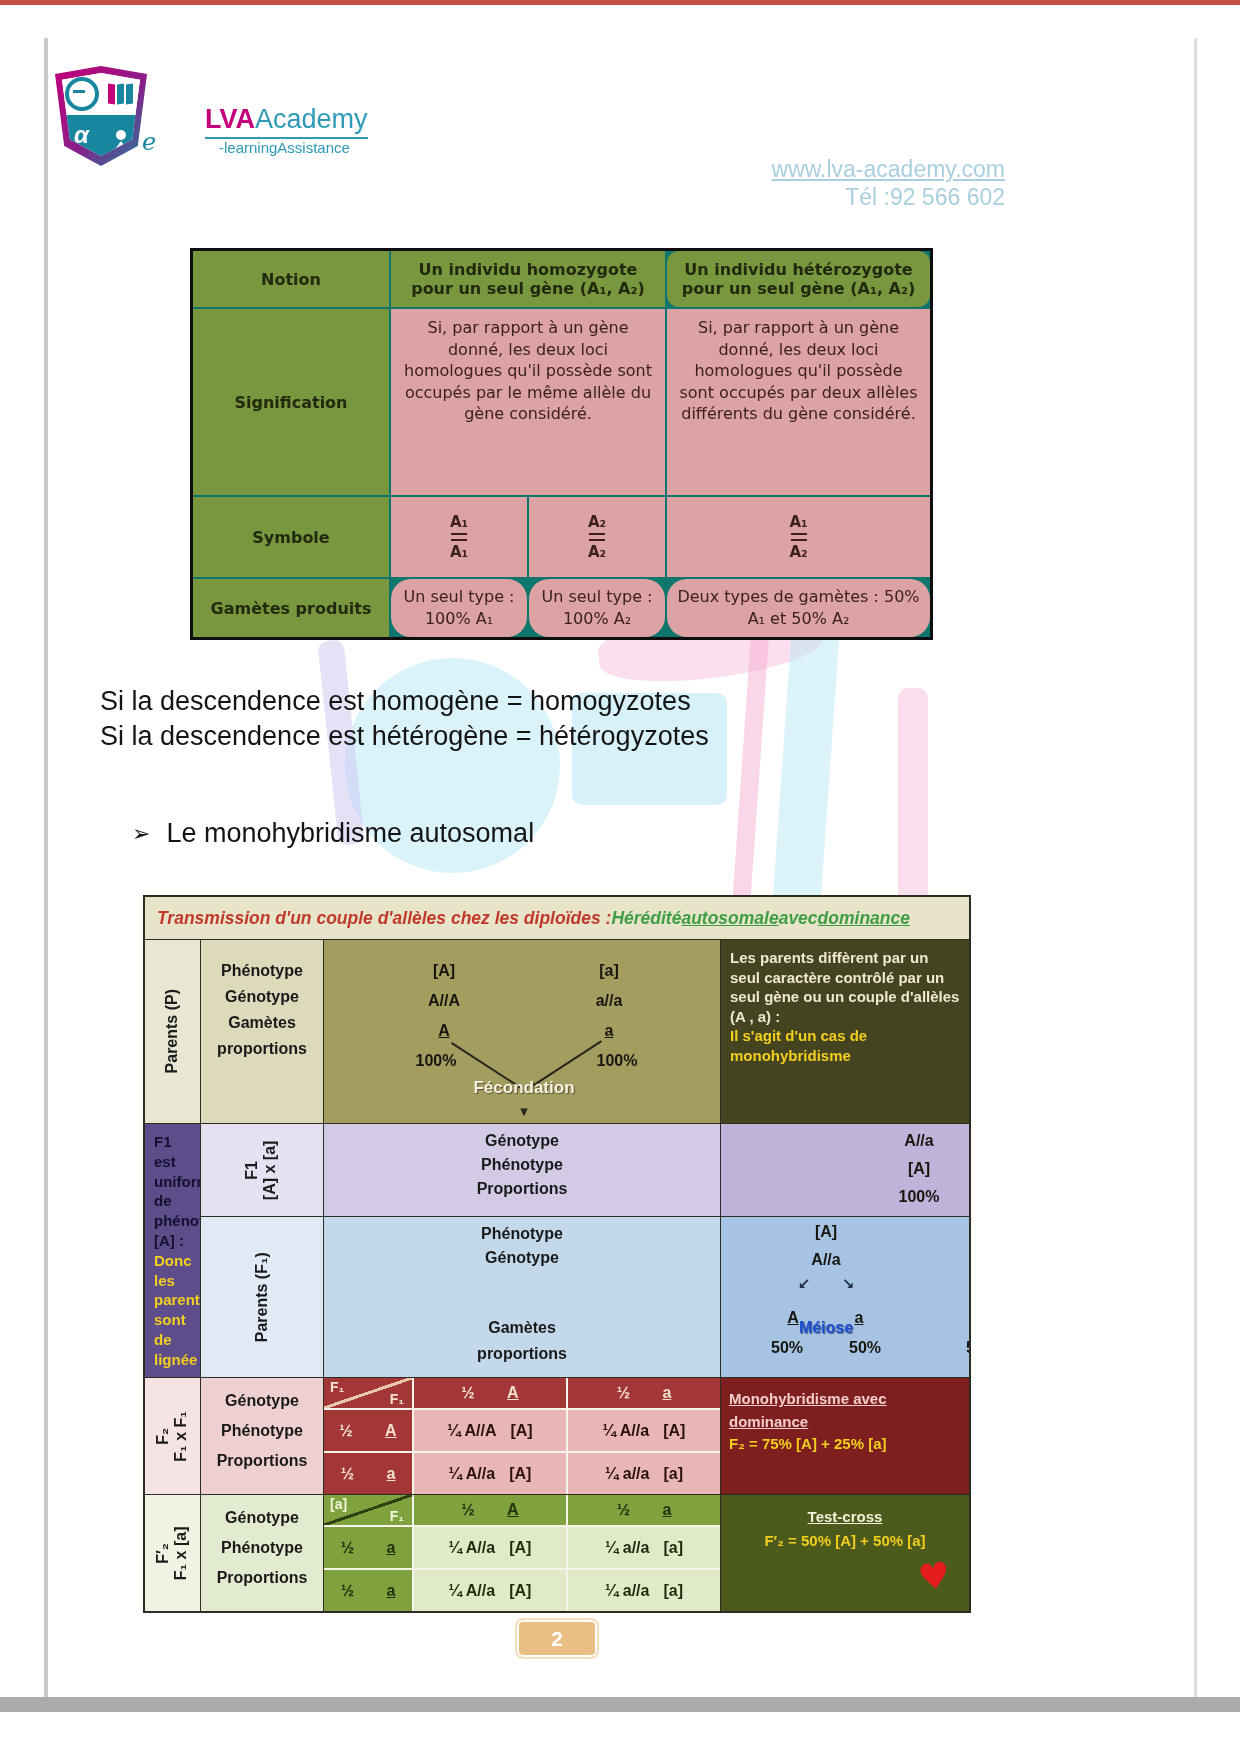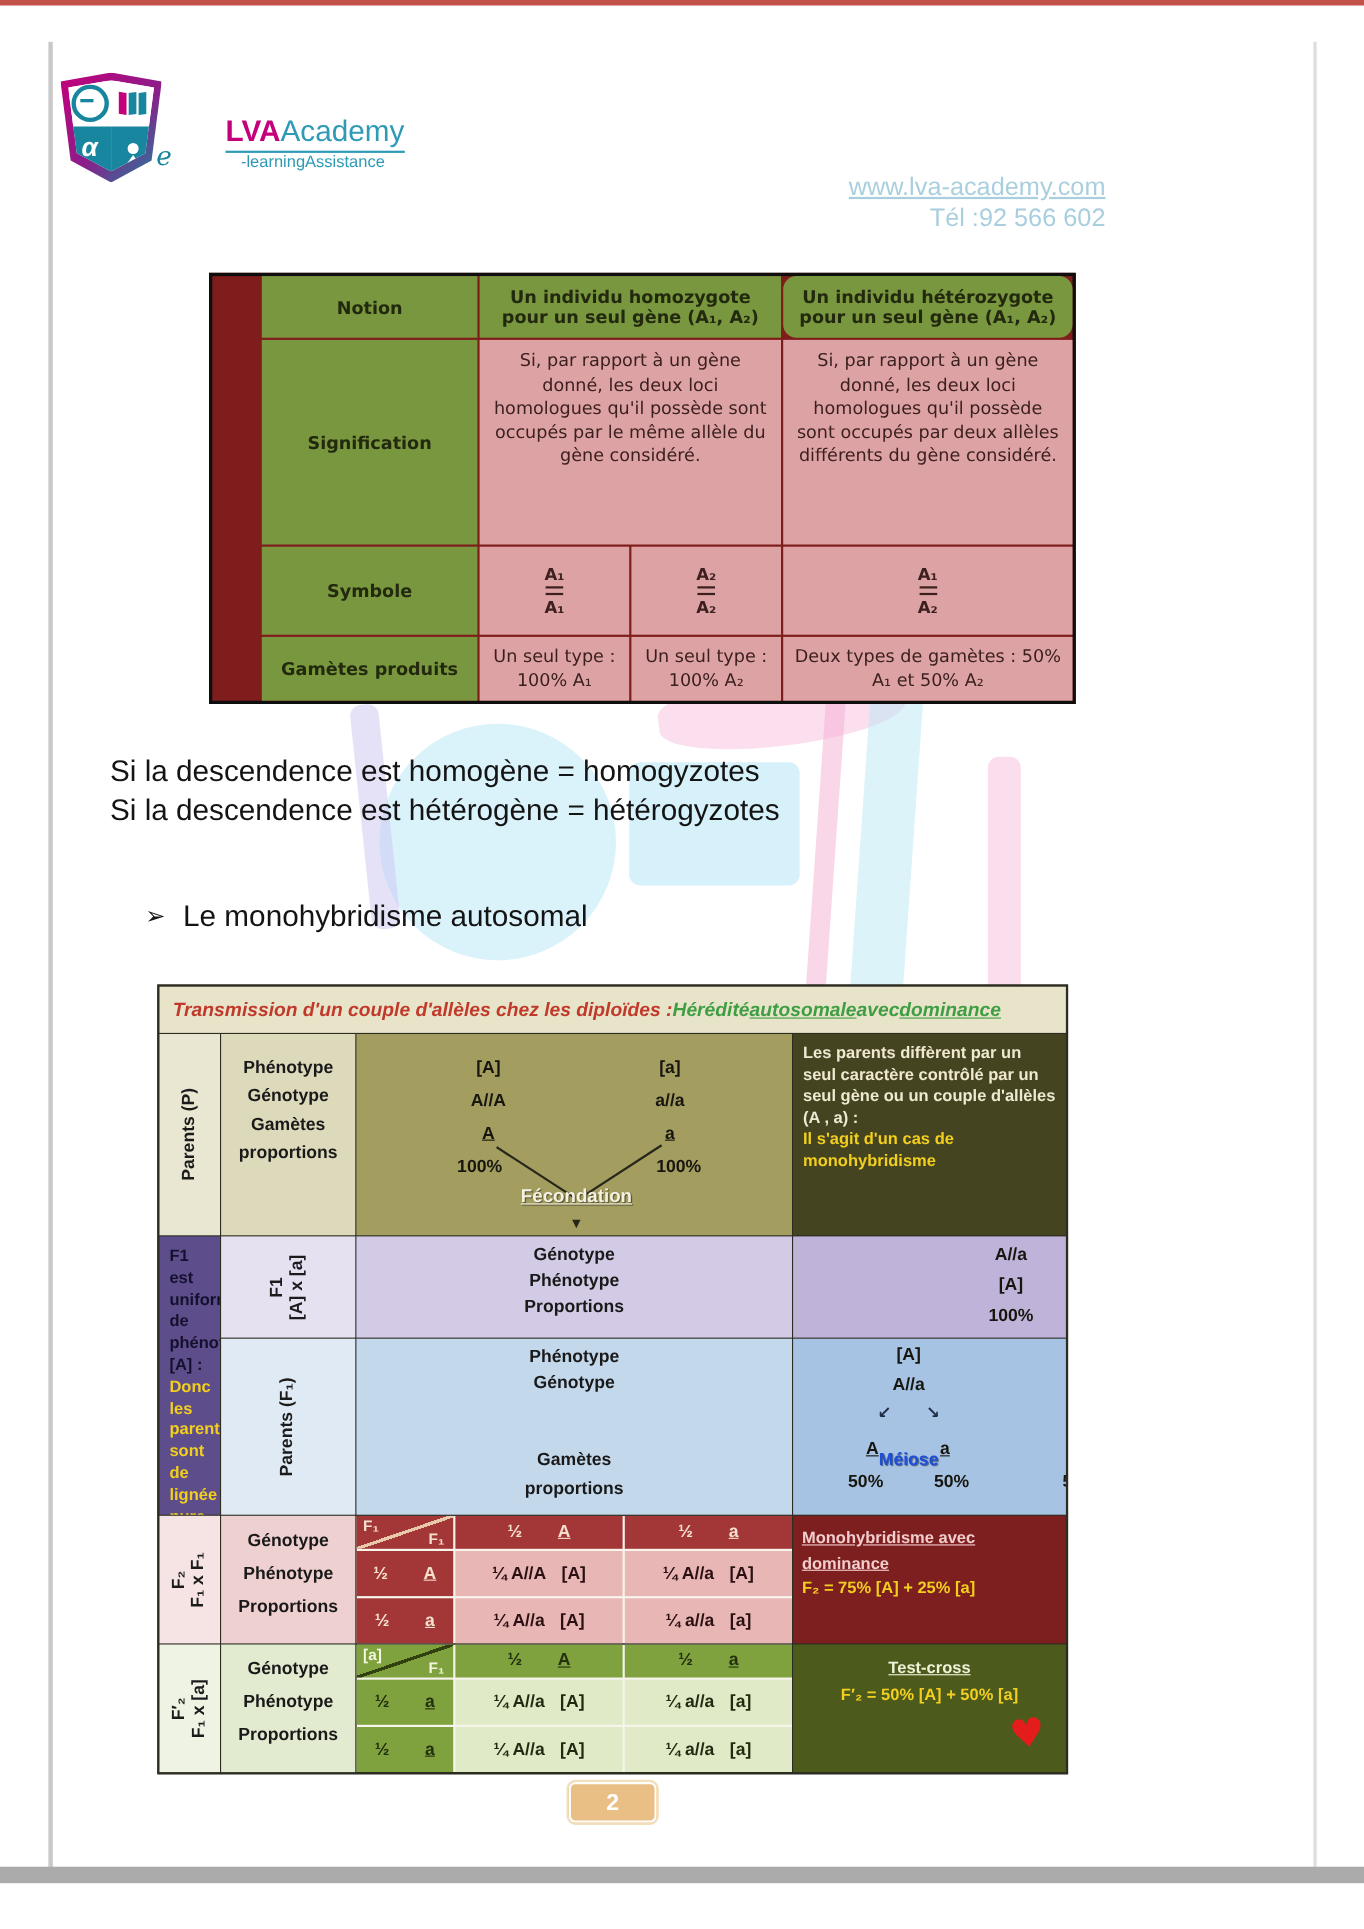--- a/index.html
+++ b/index.html
@@ -47,31 +47,31 @@
   .wm{border-radius:50% / 40%;}
   .wm1{left:598px;top:612px;width:225px;height:66px;background:rgba(246,183,219,.45);transform:rotate(-7deg);}
   .wm2{left:345px;top:658px;width:215px;height:215px;border-radius:50%;background:rgba(181,230,245,.5);}
   .wm3{left:572px;top:693px;width:155px;height:112px;border-radius:10px;background:rgba(181,230,245,.55);}
   .wm4{left:742px;top:618px;width:18px;height:292px;background:rgba(246,173,212,.5);transform:rotate(4deg);border-radius:8px;}
   .wm5{left:782px;top:618px;width:48px;height:300px;background:rgba(185,232,245,.5);transform:rotate(4deg);border-radius:10px;}
   .wm6{left:328px;top:640px;width:26px;height:205px;background:rgba(203,197,241,.5);transform:rotate(-6deg);border-radius:10px;}
   .wm7{left:898px;top:688px;width:30px;height:224px;background:rgba(246,173,212,.4);border-radius:10px;}
 
   
-  .ntable{left:190px;top:248px;width:737px;background:#7f1d1d;border:3px solid #0e0e0e;
+  .ntable{left:190px;top:248px;width:737px;background:#0f766e;border:3px solid #0e0e0e;
         display:grid;grid-template-columns:196px 136px 136px 1fr;grid-template-rows:56px 186px 80px 58px;
-        grid-gap:2px;font-family:"DejaVu Sans",sans-serif;padding-left:45px;}
+        grid-gap:2px;font-family:"DejaVu Sans",sans-serif;}
   .ntable>div{display:flex;align-items:center;justify-content:center;text-align:center;}
   .ncell-g{background:#79973e;color:#22290e;font-weight:bold;font-size:16px;}
   .ncell-p{background:#dda2a3;color:#3c2020;font-size:16px;}
   .span2{grid-column:span 2;}
   .ntext{text-align:left;padding:8px 10px;line-height:1.35;align-items:flex-start !important;}
   .sym{flex-direction:column;font-weight:bold;font-size:15px;color:#3c2020;}
   .dbl{width:16px;height:4px;border-top:2px solid #3c2020;border-bottom:2px solid #3c2020;margin:2px 0;}
-  .ngam{font-size:16px;line-height:1.4;padding:4px;}
+  .ngam{font-size:16px;line-height:1.4;padding:4px;border-radius:20px;}
 
   
   .bodyline{left:100px;top:684px;font-size:27px;color:#141414;line-height:1.28;}
   .bullet-line{left:132px;top:818px;font-size:27px;color:#141414;display:flex;align-items:center;gap:16px;}
   .bullet-glyph{font-family:"DejaVu Sans",sans-serif;font-size:22px;}
 
   
   .gtable{left:143px;top:895px;width:824px;background:#2c2c22;border:2px solid #2c2c22;
         display:grid;grid-template-columns:55px 122px 396px 1fr;
         grid-template-rows:42px 183px 92px 160px 116px 116px;grid-gap:1px;
@@ -243,21 +243,21 @@
     <span class="dg" style="left:120px;top:22px">[A]</span>
     <span class="dg" style="left:120px;top:52px">A//A</span>
     <span class="dg u" style="left:120px;top:82px">A</span>
     <span class="dg" style="left:112px;top:112px">100%</span>
     <span class="dg" style="left:285px;top:22px">[a]</span>
     <span class="dg" style="left:285px;top:52px">a//a</span>
     <span class="dg u" style="left:285px;top:82px">a</span>
     <span class="dg" style="left:293px;top:112px">100%</span>
     <div class="line" style="left:128px;top:102px;width:84px;transform:rotate(33deg);"></div>
     <div class="line" style="left:278px;top:102px;width:84px;transform:rotate(147deg);"></div>
-    <span class="dg fec" style="left:200px;top:138px;font-size:17px;text-decoration:underline;">Fécondation</span>
+    <span class="dg fec" style="left:200px;top:138px;font-size:17px;">Fécondation</span>
     <span class="arrowdn" style="left:200px;top:164px;">▼</span>
   </div>
   <div class="noteP">
     <span>Les parents diffèrent par un seul caractère contrôlé par un seul gène ou un couple d'allèles (A , a) :</span><br>
     <span class="yl">Il s'agit d'un cas de monohybridisme</span>
   </div>
 
   <div class="side bgA-f1">
     <div class="rot">
       <div>F1</div>

